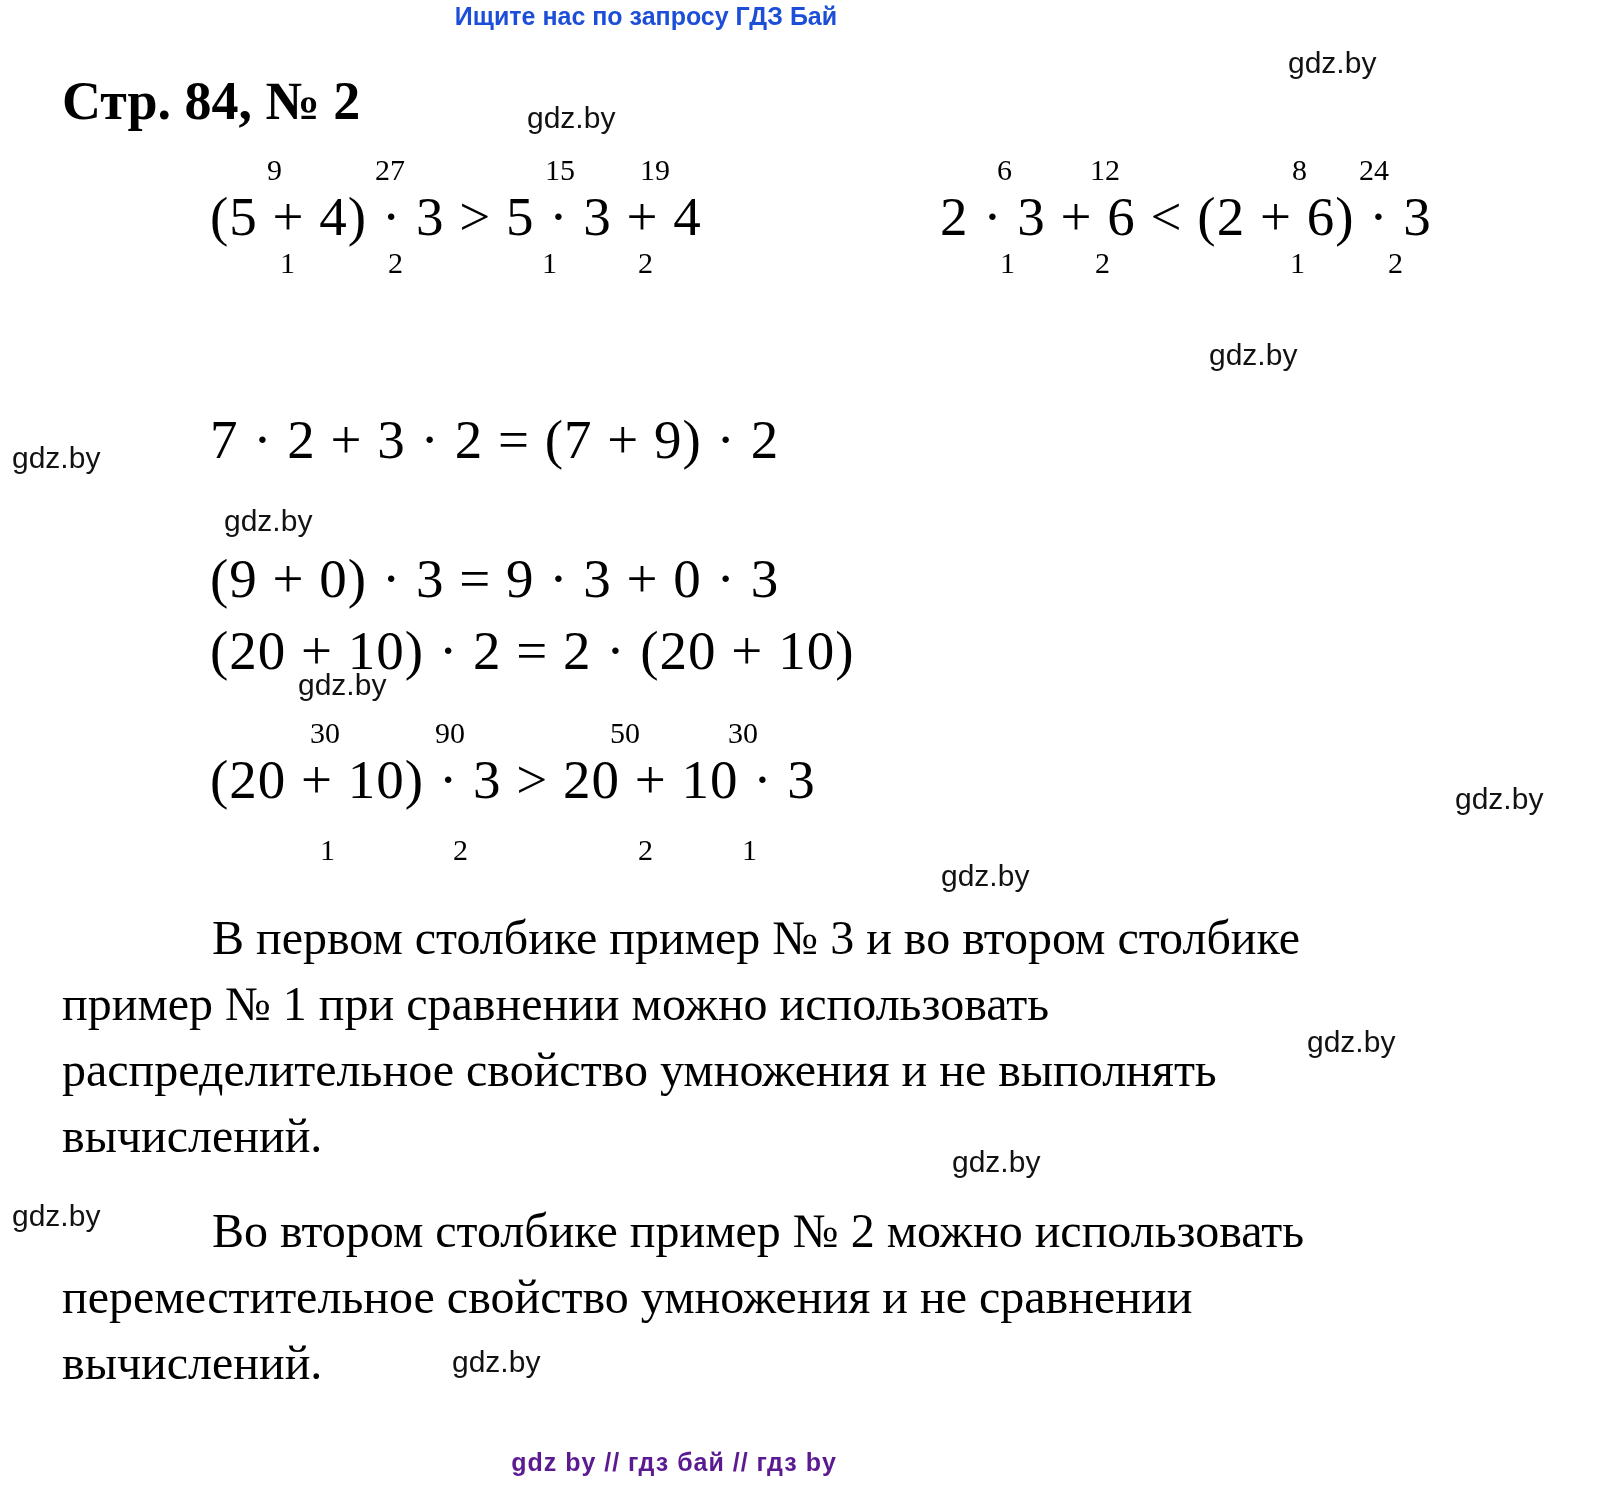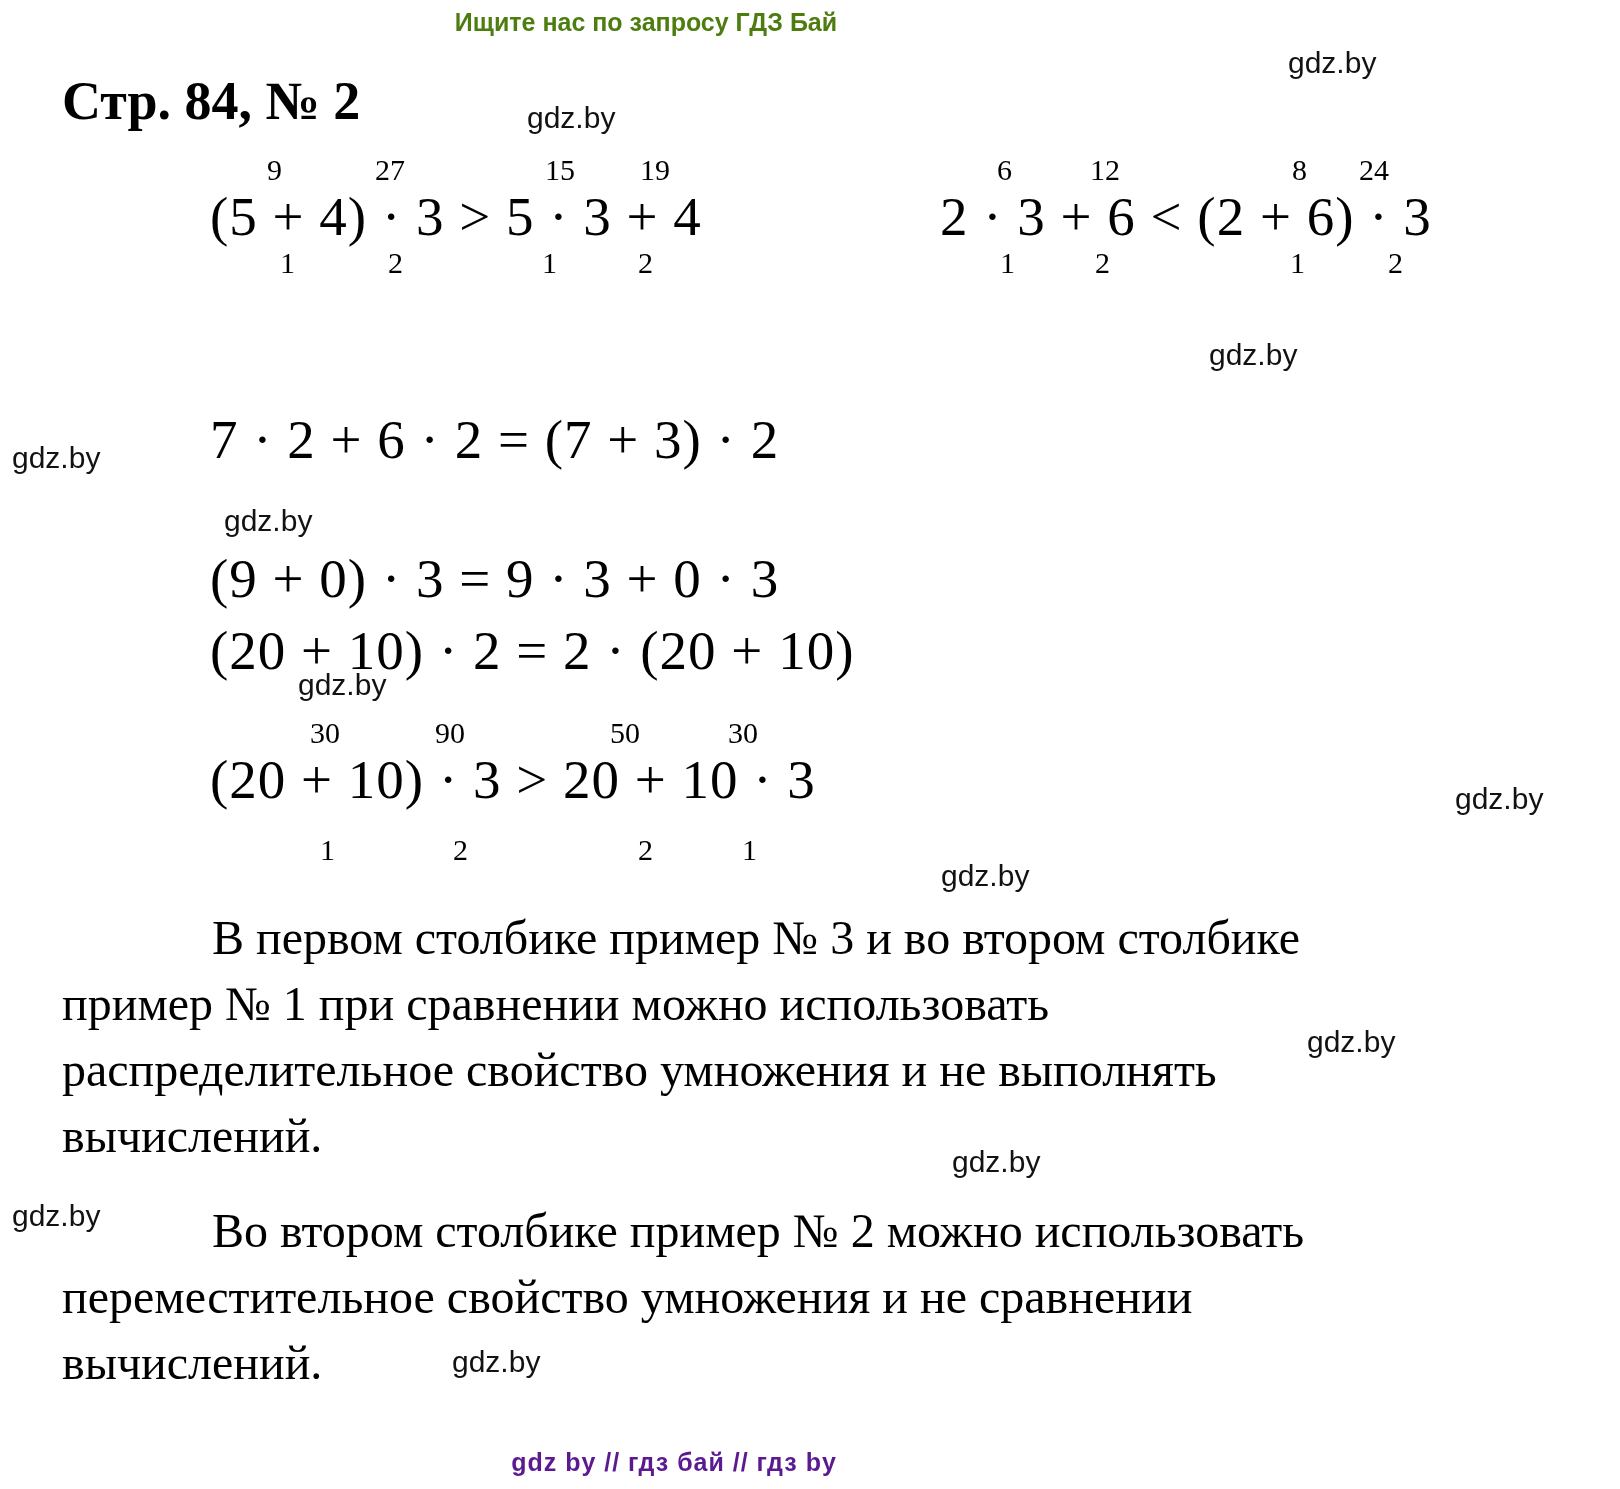--- a/index.html
+++ b/index.html
@@ -17,28 +17,28 @@
   }
   .page {
     position: relative;
     width: 1620px;
     height: 1489px;
   }
 
   
   .banner {
     position: absolute;
-    top: 8px;
+    top: 2px;
     left: 0;
     width: 1292px;
     text-align: center;
     font-family: "Liberation Sans", sans-serif;
     font-size: 25px;
     font-weight: 700;
-    color: #4d7c0f;
+    color: #1d4ed8;
     letter-spacing: 0px;
   }
 
   
   .wm {
     position: absolute;
     font-family: "Liberation Sans", sans-serif;
     font-size: 30px;
     font-weight: 400;
     color: #121212;
@@ -146,21 +146,21 @@
     <div class="expr">2 · 3 + 6 &lt; (2 + 6) · 3</div>
     <div class="annrow" style="margin-top:4px;">
       <span class="ann" style="left:60px;">1</span>
       <span class="ann" style="left:155px;">2</span>
       <span class="ann" style="left:350px;">1</span>
       <span class="ann" style="left:448px;">2</span>
     </div>
   </div>
 
   <div class="mathblock" style="left:210px; top:412px;">
-    <div class="expr">7 · 2 + 6 · 2 = (7 + 3) · 2</div>
+    <div class="expr">7 · 2 + 3 · 2 = (7 + 9) · 2</div>
   </div>
 
   <div class="mathblock" style="left:210px; top:551px;">
     <div class="expr">(9 + 0) · 3 = 9 · 3 + 0 · 3</div>
   </div>
 
   <div class="mathblock" style="left:210px; top:623px;">
     <div class="expr">(20 + 10) · 2 = 2 · (20 + 10)</div>
   </div>
 

